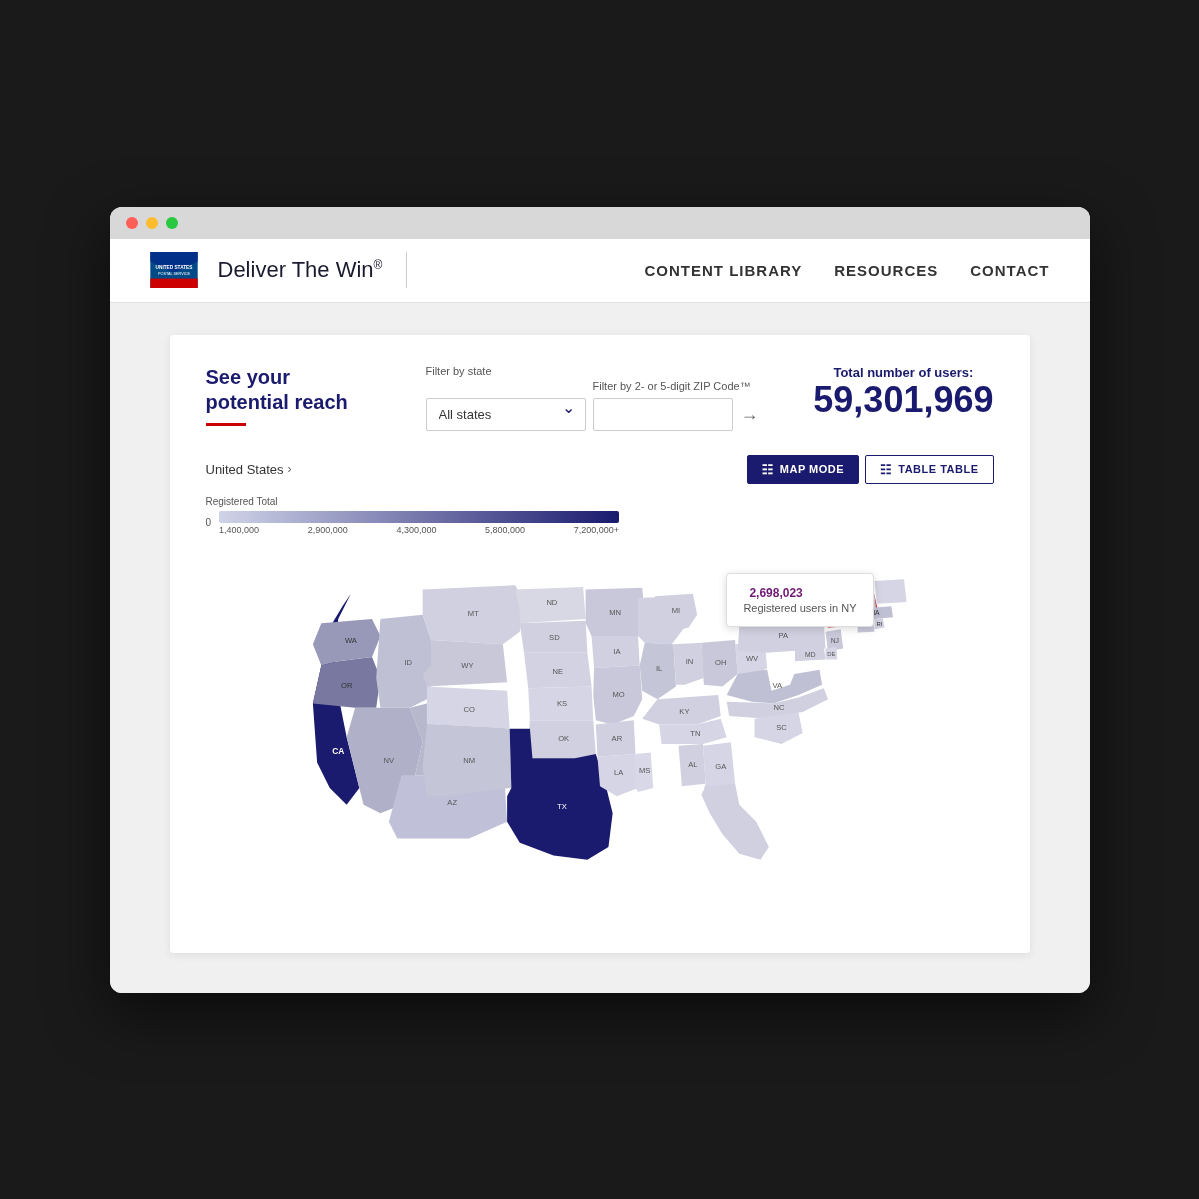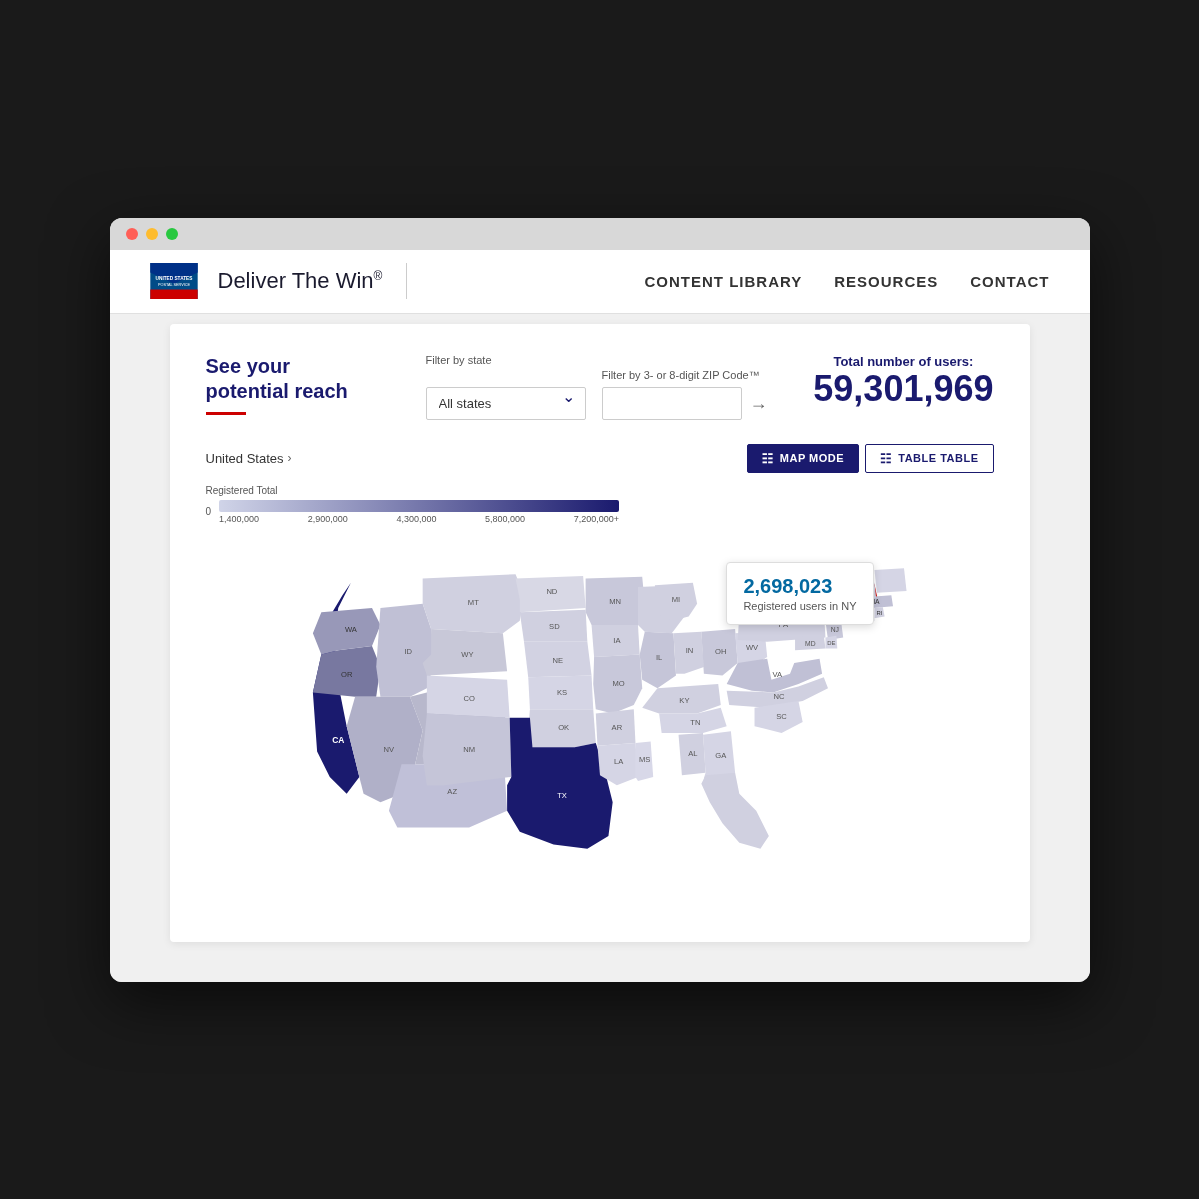--- a/index.html
+++ b/index.html
@@ -82,21 +82,21 @@
       font-weight: 700;
       letter-spacing: 1px;
       color: #333;
       text-transform: uppercase;
       cursor: pointer;
       text-decoration: none;
     }
 
     
     .main-content {
-      padding: 10px 60px 40px;
+      padding: 32px 60px 40px;
     }
 
     .content-card {
       background: #fff;
       border-radius: 4px;
       padding: 30px 36px;
       box-shadow: 0 2px 8px rgba(0,0,0,0.08);
     }
 
     
@@ -119,21 +119,21 @@
     }
     .red-line {
       width: 40px;
       height: 3px;
       background: #cc0000;
       margin-top: 8px;
     }
 
     .filters {
       display: flex;
-      gap: 16px;
+      gap: 7px;
       align-items: flex-end;
       flex: 1;
     }
 
     .filter-group {
       display: flex;
       flex-direction: column;
       gap: 6px;
     }
     .filter-label {
@@ -302,23 +302,24 @@
       top: 30px;
       right: 120px;
       background: #fff;
       border: 1px solid #ddd;
       border-radius: 4px;
       padding: 12px 16px;
       box-shadow: 0 2px 8px rgba(0,0,0,0.15);
       min-width: 140px;
     }
     .tooltip-number {
-      font-size: 20px;
+      font-size: 12px;
       font-weight: 700;
-      color: #0369a1;
+      color: #701a75;
+      margin-left: 6px;
     }
     .tooltip-label {
       font-size: 11px;
       color: #555;
       margin-top: 2px;
     }
   </style>
 </head>
 <body>
 
@@ -375,21 +376,21 @@
                   <option>Alaska</option>
                   <option>Arizona</option>
                   <option>California</option>
                   <option>New York</option>
                 </select>
                 <span class="select-arrow">⌄</span>
               </div>
             </div>
 
             <div class="filter-group">
-              <label class="filter-label">Filter by 3- or 8-digit ZIP Code™</label>
+              <label class="filter-label">Filter by 2- or 5-digit ZIP Code™</label>
               <div class="filter-zip-wrap">
                 <input type="text" class="filter-zip" placeholder="" style="">
                 <span class="zip-arrow">→</span>
               </div>
             </div>
           </div>
 
           <div class="total-users">
             <div class="total-label">Total number of users:</div>
             <div class="total-number">59,301,969</div>

